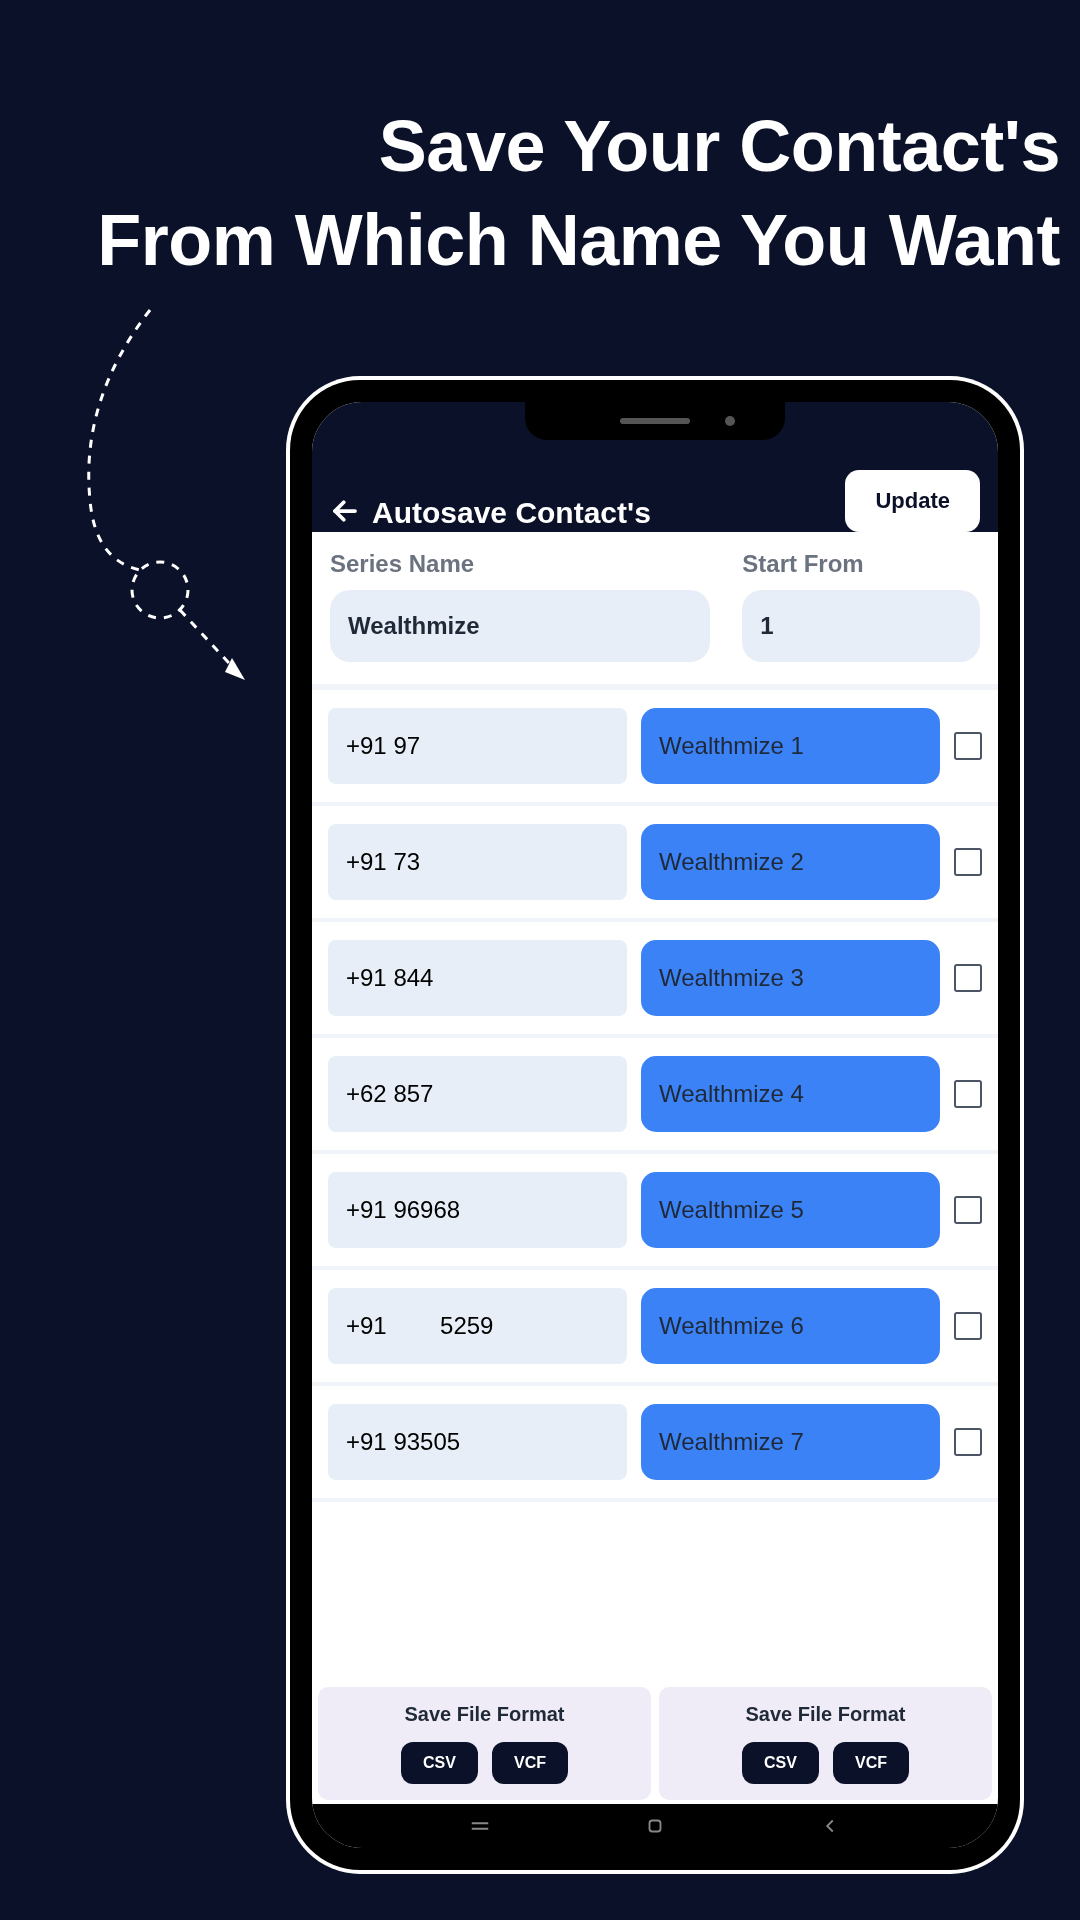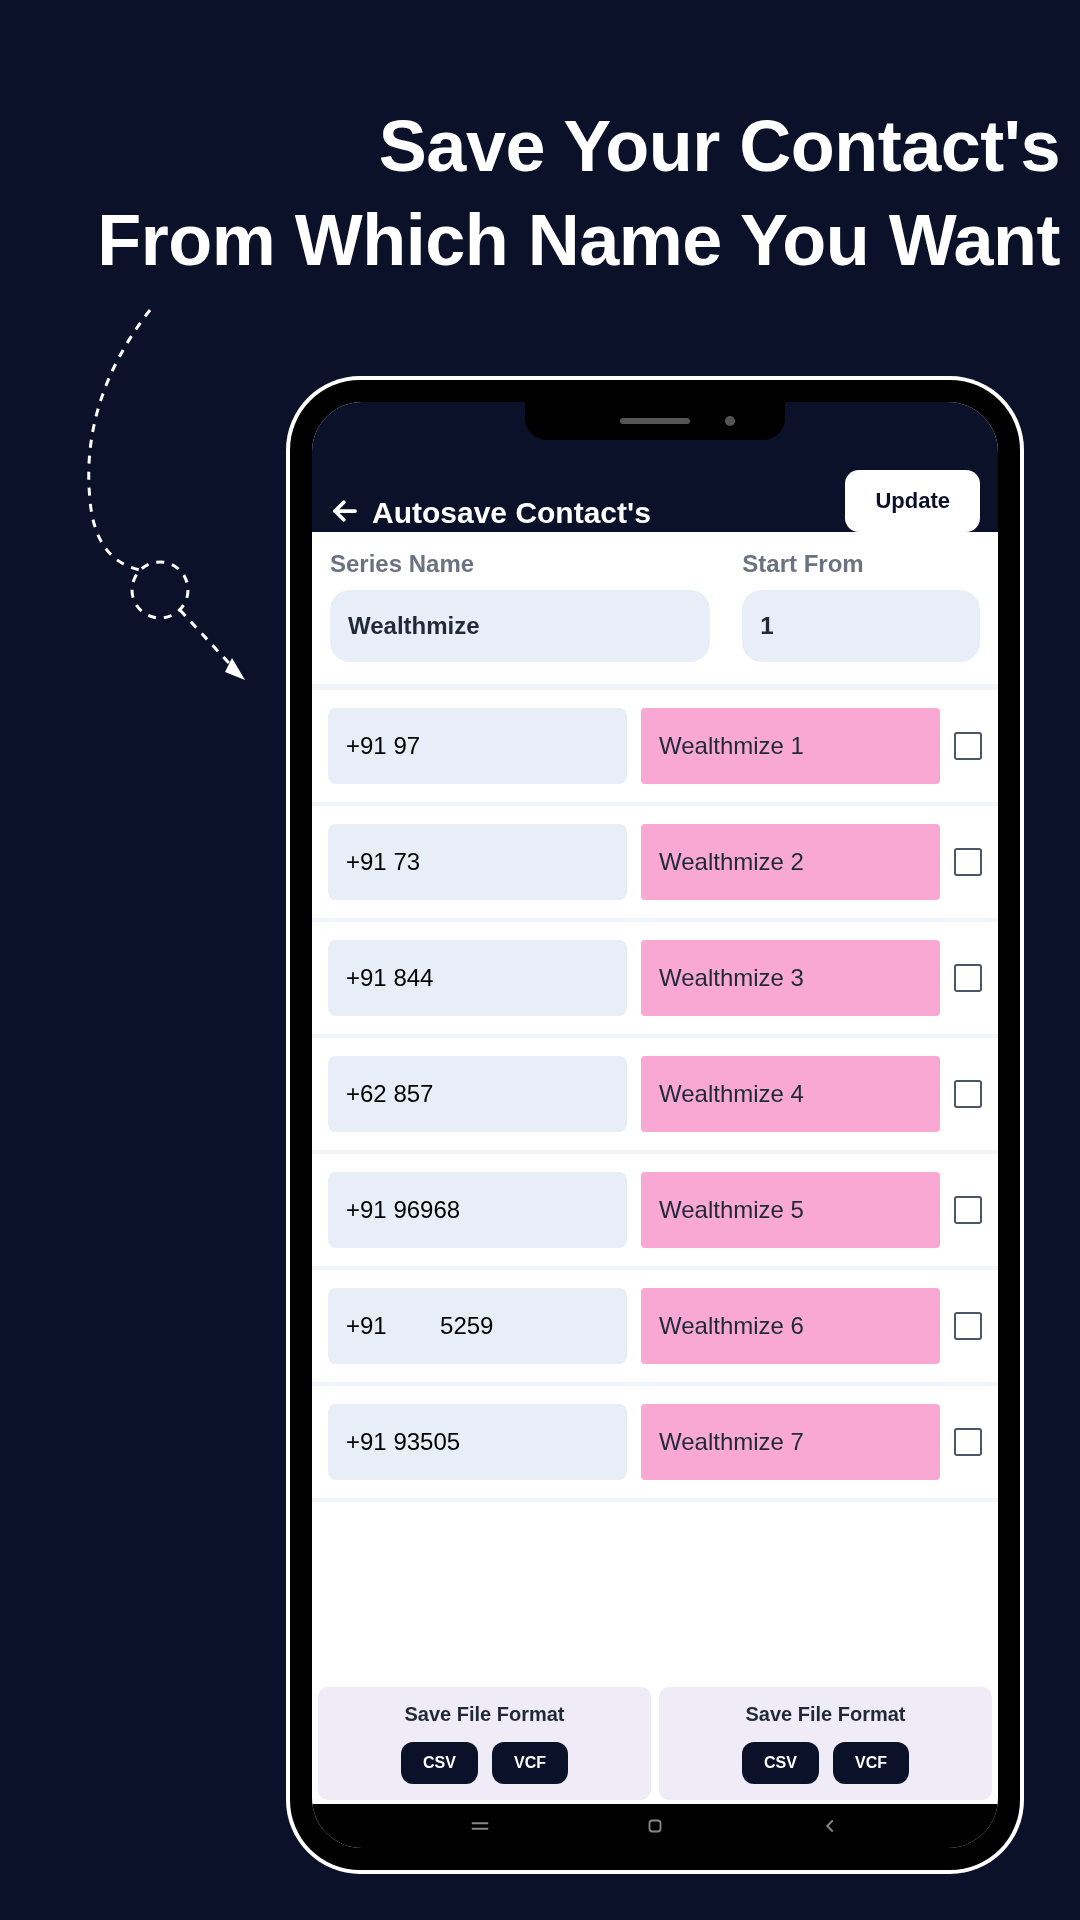--- a/index.html
+++ b/index.html
@@ -188,22 +188,22 @@
   background: #e8eef7;
   border-radius: 8px;
   padding: 24px 18px;
   font-size: 24px;
   color: #000000;
   font-weight: 500;
   flex: 1;
 }
 
 .contact-name {
-  background: #f9a8d4;
-  border-radius: 4px;
+  background: #3b82f6;
+  border-radius: 15px;
   padding: 24px 18px;
   font-size: 24px;
   color: #1f2937;
   font-weight: 500;
   flex: 1;
 }
 
 .checkbox {
   width: 28px;
   height: 28px;

